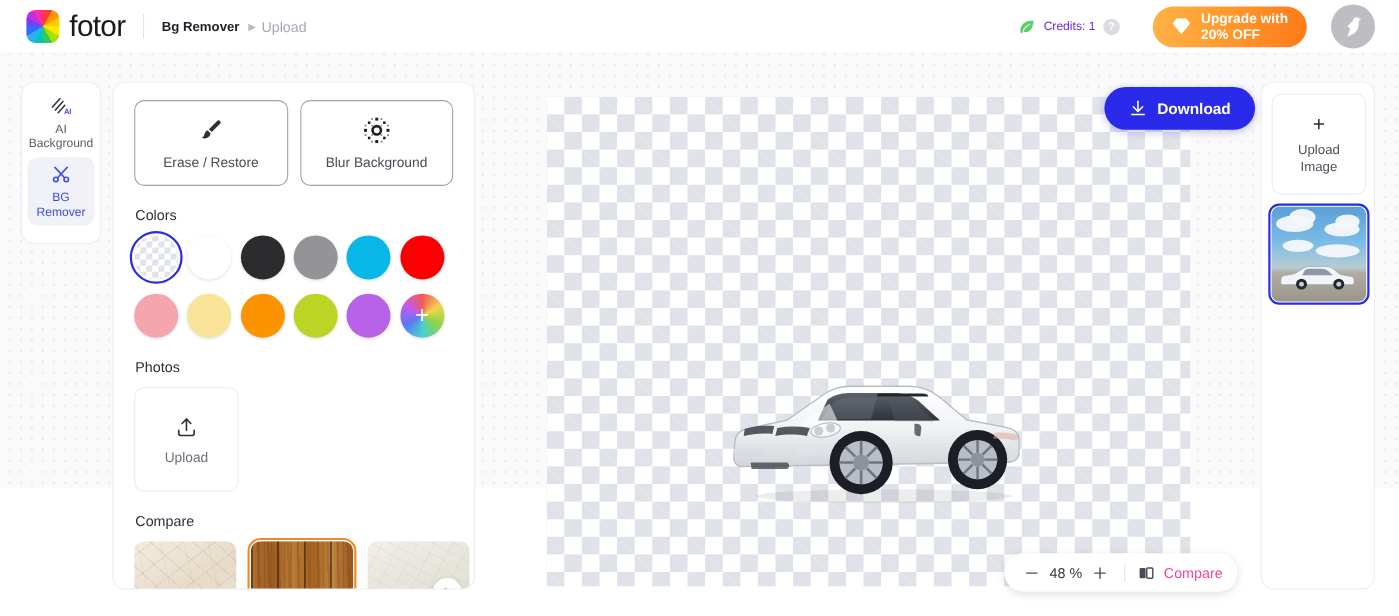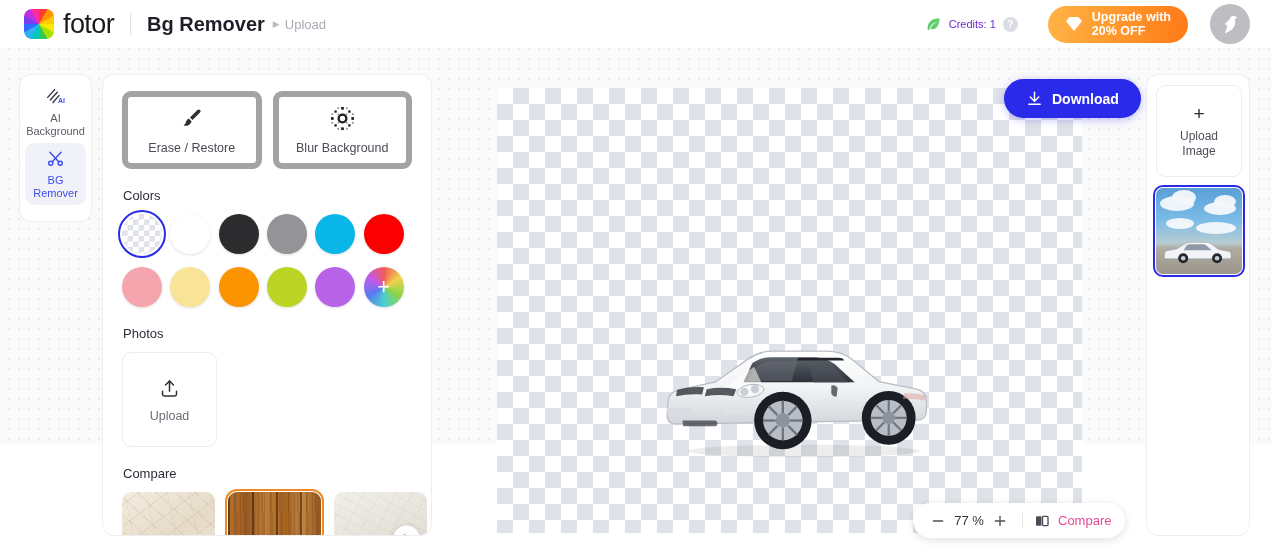--- a/index.html
+++ b/index.html
@@ -37,21 +37,21 @@
       #00c7be 180deg 210deg, #30b0f0 210deg 240deg, #2f6bff 240deg 270deg,
       #7a3cf0 270deg 300deg, #c030e0 300deg 330deg, #ff2d9b 330deg 360deg);
   }
   .logo-text {
     font-size: 27px; font-weight: 400; color: #1a1a1a;
     margin-left: 9px; letter-spacing: -0.6px;
   }
   .hdr-sep {
     width: 1px; height: 22px; background: #e2e2e6; margin: 0 16px;
   }
-  .hdr-title { font-size: 20px; font-weight: bold; color: #1f1f27; }
+  .hdr-title { font-size: 12px; font-weight: bold; color: #1f1f27; }
   .hdr-caret { color: #b9b9c2; font-size: 9px; margin: 0 5px 0 8px; }
   .hdr-sub { font-size: 13px; color: #a9a9b4; }
 
   .hdr-right {
     margin-left: auto; display: flex; align-items: center; margin-right: 22px;
   }
   .credits { display: flex; align-items: center; }
   .leaf-icon { width: 17px; height: 17px; margin-right: 7px; }
   .credits-label { font-size: 11px; color: #6d28d9; white-space: nowrap; }
   .help-badge {
@@ -99,21 +99,21 @@
   
   .panel {
     position: absolute; left: 102px; top: 74px;
     width: 330px; height: 462px;
     background: #ffffff; border-radius: 12px;
     border: 1px solid #eeeef2; overflow: hidden;
   }
   .panel-inner { padding: 16px 19px; }
   .action-row { display: flex; gap: 11px; }
   .action-card {
-    flex: 1; height: 78px; border: 6px solid #a3a3a3; border-radius: 9px;
+    flex: 1; height: 78px; border: 1px solid #a3a3a3; border-radius: 9px;
     display: flex; flex-direction: column; align-items: center;
     justify-content: center; cursor: pointer; background: #fff;
   }
   .action-card .ico { height: 26px; display: flex; align-items: center; }
   .action-label { font-size: 12.5px; color: #4b4b56; margin-top: 10px; }
 
   .sec-title {
     font-size: 13px; color: #2d2d38; font-weight: 500;
     margin: 19px 0 11px 1px;
   }
@@ -523,21 +523,21 @@
     </svg>
     <span>Download</span>
   </button>
 
   <div class="zoombar">
     <div class="zb-btn">
       <svg width="14" height="14" viewBox="0 0 24 24" stroke="#4c4c57" stroke-width="2.2" stroke-linecap="round">
         <line x1="4" y1="12" x2="20" y2="12"></line>
       </svg>
     </div>
-    <div class="zb-val">77 %</div>
+    <div class="zb-val">48 %</div>
     <div class="zb-btn">
       <svg width="14" height="14" viewBox="0 0 24 24" stroke="#4c4c57" stroke-width="2.2" stroke-linecap="round">
         <line x1="4" y1="12" x2="20" y2="12"></line>
           <line x1="12" y1="4" x2="12" y2="20"></line>
       </svg>
     </div>
     <div class="zb-sep"></div>
     <div class="zb-cmp">
       <svg width="16" height="16" viewBox="0 0 24 24">
         <rect x="3" y="5" width="8.2" height="14" rx="1.4" fill="#4c4c57"></rect>

